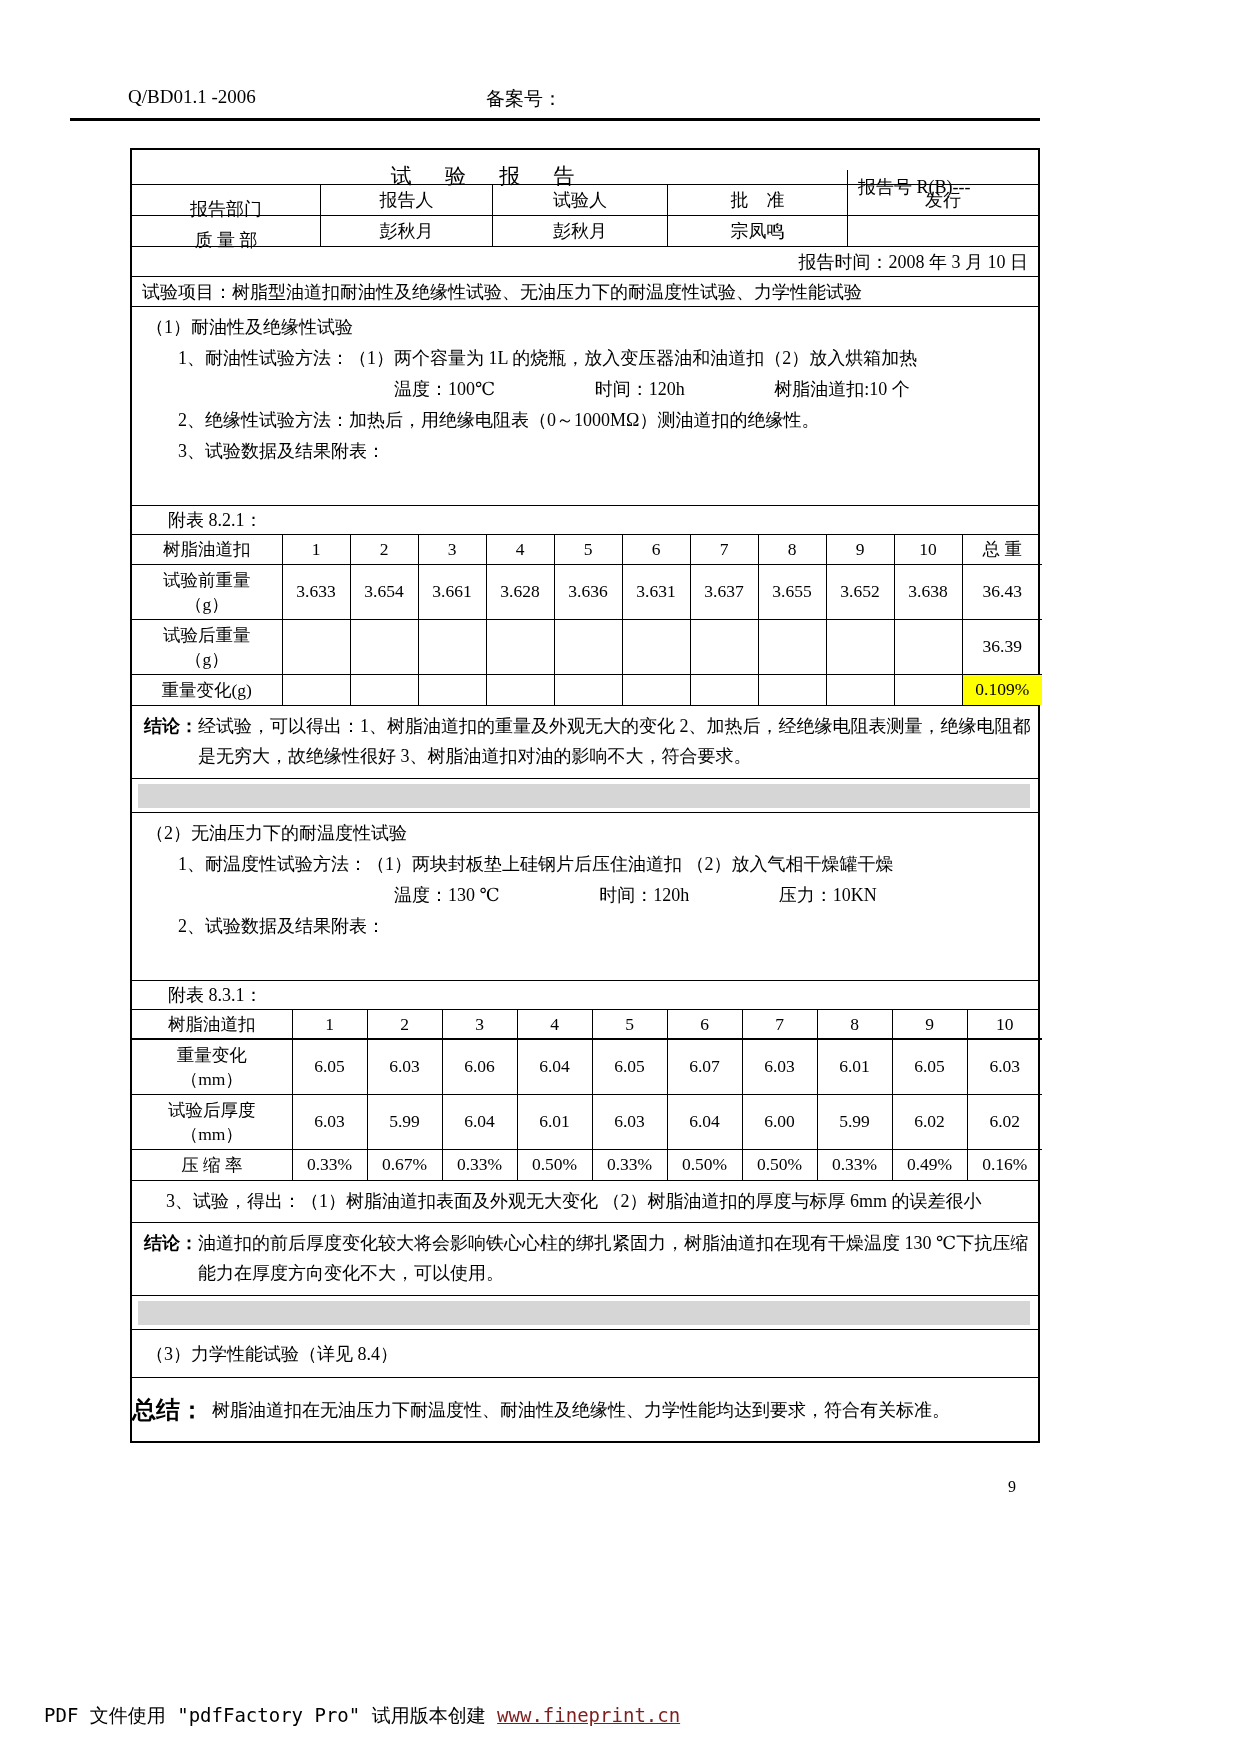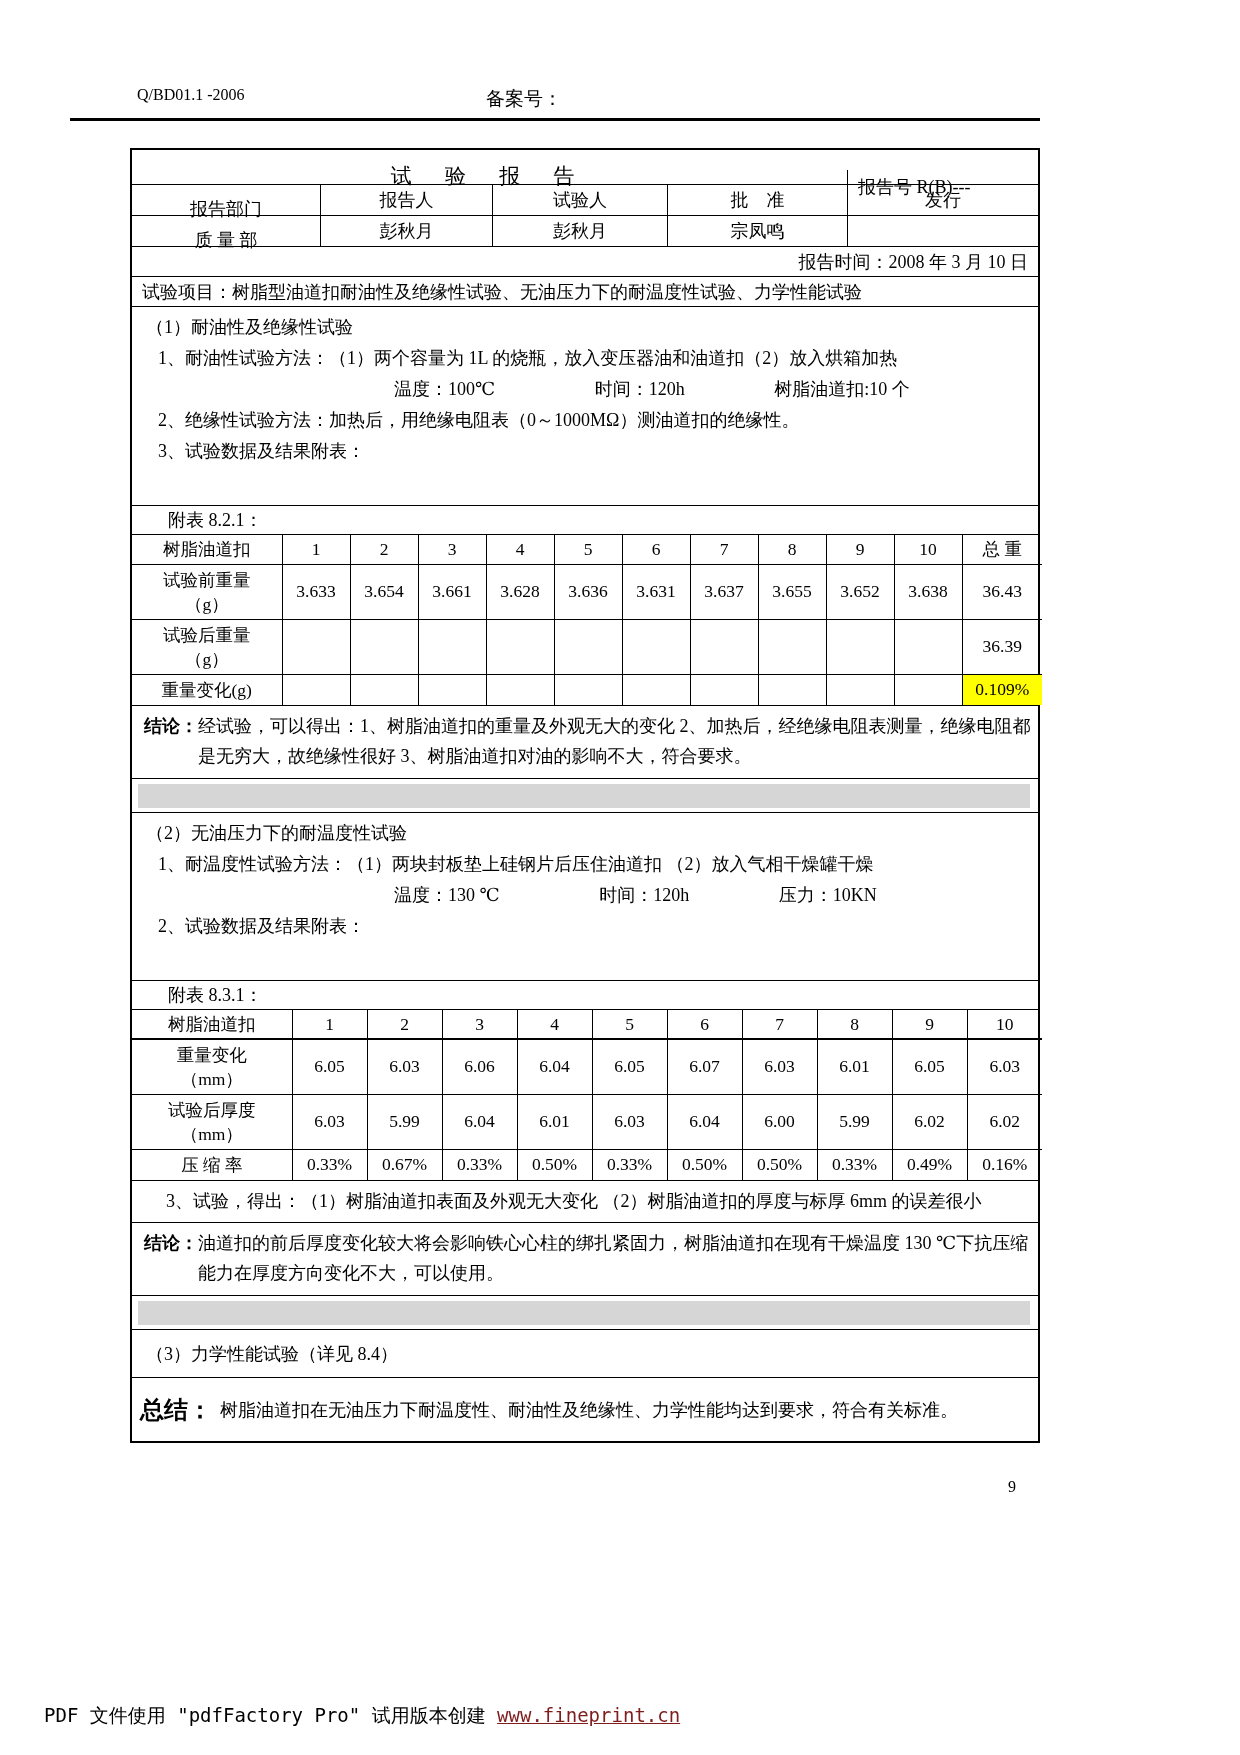--- a/index.html
+++ b/index.html
@@ -4,21 +4,21 @@
 <style>
   * { margin:0; padding:0; box-sizing:border-box; }
   html,body { background:#888; }
   .page {
     position:relative; width:1240px; height:1755px; margin:0 auto;
     background:#ffffff; color:#000;
     font-family:"Liberation Serif","DejaVu Serif",serif; font-size:18px;
   }
   
   .doc-header { position:absolute; top:86px; left:0; width:100%; height:26px; }
-  .doc-code { position:absolute; left:137px; top:0; font-size:16px; }
+  .doc-code { position:absolute; left:128px; top:0; font-size:19px; }
   .filing-no { position:absolute; left:486px; top:0; font-size:19px; }
   .header-rule { position:absolute; top:118px; left:70px; width:970px; height:3px; background:#000; }
 
   
   .otable { position:absolute; left:130px; top:148px; width:910px; border:2px solid #000; }
   .orow { display:flex; align-items:center; border-top:1px solid #000; }
   .orow:first-child { border-top:none; }
   .cell { display:flex; align-items:center; justify-content:center; height:100%; border-left:1px solid #000; }
   .cell:first-child { border-left:none;margin-top:17px; }
 
@@ -27,21 +27,21 @@
   .r-title .t-right { flex:1; justify-content:flex-start; padding-left:10px;margin-top:40px; }
   .report-title { font-size:21px; letter-spacing:14px; }
   .r-h5, .r-names { height:31px; }
   .w1{width:188px}.w2{width:172px}.w3{width:175px}.w4{width:180px}.w5{flex:1}
   .r-time { height:30px; justify-content:flex-end; padding-right:10px; }
   .r-project { height:30px; justify-content:flex-start; padding-left:10px; }
 
   .block { display:block; padding:5px 0 6px 0; }
   .ln { line-height:31px; }
   .l0 { padding-left:14px; }
-  .l1 { padding-left:26px; }
+  .l1 { padding-left:46px; }
   .params { padding-left:262px; white-space:nowrap; }
   .params .gap1 { margin-left:95px; }
   .params .gap2 { margin-left:85px; }
   .r-tlabel { height:29px; justify-content:flex-start; padding-left:36px;margin-top:32px; }
 
   
   .dtable { width:100%; border-collapse:collapse; table-layout:fixed; }
   .dtable td { border:1px solid #000; text-align:center; vertical-align:middle; font-size:17.5px; padding:0; }
   .dtable td:first-child { border-left:none; }
   .dtable td:last-child { border-right:none; }
@@ -57,21 +57,21 @@
   .concl { display:flex; align-items:flex-start; padding:5px 0 7px 0; }
   .c-label { font-weight:bold; white-space:nowrap; padding-left:12px; line-height:30px; }
   .c-text { flex:1; padding-right:6px; line-height:30px; }
 
   .band-row { height:34px; display:block; }
   .band { height:24px; margin:5px 8px 5px 6px; background:#d6d6d6; }
 
   .finding { display:block; padding:5px 0 6px 0; line-height:30px; padding-left:64px; text-indent:-30px; padding-right:16px; }
   .r-sec3 { height:48px; justify-content:flex-start; padding-left:14px; }
   .r-summary { height:64px; justify-content:flex-start; }
-  .sum-label { font-size:24px; font-weight:bold; padding-left:8px; white-space:nowrap; }
+  .sum-label { font-size:24px; font-weight:bold; padding-left:0; white-space:nowrap; }
   .sum-text { font-size:18px; padding-left:8px; padding-right:6px; }
 
   .page-number { position:absolute; left:1008px; top:1478px; font-size:16px; }
   .pdf-footer { position:absolute; left:44px; top:1703px; font-family:"DejaVu Sans Mono",monospace; font-size:19px; white-space:nowrap; }
   .pdf-footer a { color:#7f1d1d; text-decoration:underline; }
 </style>
 </head>
 <body>
 
 <div class="page">

